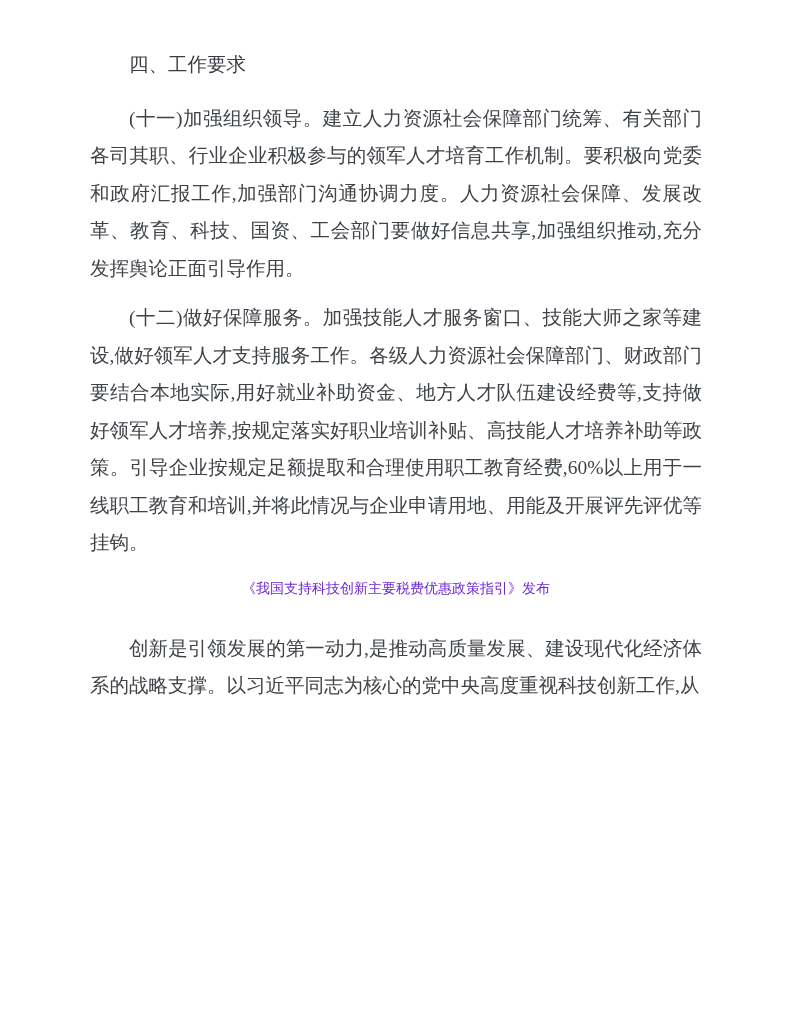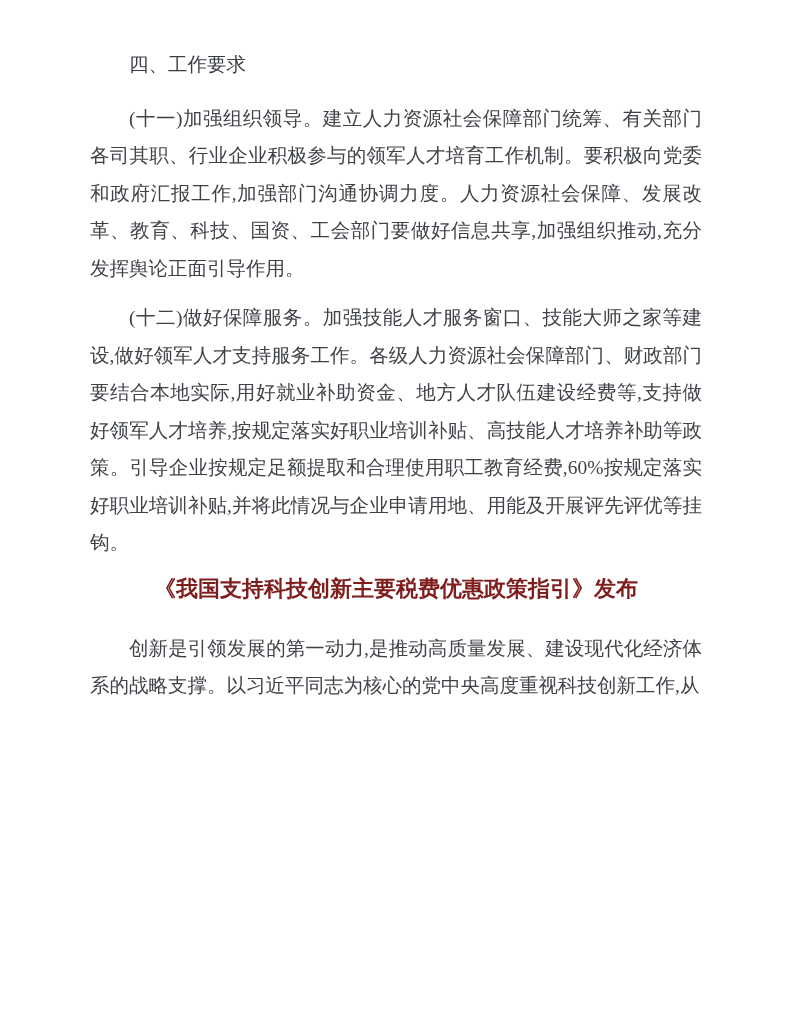--- a/index.html
+++ b/index.html
@@ -31,23 +31,23 @@
     font-weight: normal;
     font-size: 19.5px;
     line-height: 37.5px;
     color: #3a3e44;
   }
   .para {
     margin: 0 0 12px 0;
     text-indent: 2em;
   }
   .article-heading {
-    font-size: 22px;
-    font-weight: bold;
-    color: #7f1d1d;
+    font-size: 14px;
+    font-weight: normal;
+    color: #6d28d9;
     text-align: center;
     text-indent: 0;
     line-height: 30px;
     margin: 8px 0 26px 0;
   }
   .intro {
     margin-bottom: 0;
     margin-top: 19px;
   }
   .page-number {
@@ -64,21 +64,21 @@
 </style>
 </head>
 <body>
 
 <div class="page">
   <div class="content">
     <h2 class="section-heading">四、工作要求</h2>
 
     <p class="para">(十一)加强组织领导。建立人力资源社会保障部门统筹、有关部门各司其职、行业企业积极参与的领军人才培育工作机制。要积极向党委和政府汇报工作,加强部门沟通协调力度。人力资源社会保障、发展改革、教育、科技、国资、工会部门要做好信息共享,加强组织推动,充分发挥舆论正面引导作用。</p>
 
-    <p class="para">(十二)做好保障服务。加强技能人才服务窗口、技能大师之家等建设,做好领军人才支持服务工作。各级人力资源社会保障部门、财政部门要结合本地实际,用好就业补助资金、地方人才队伍建设经费等,支持做好领军人才培养,按规定落实好职业培训补贴、高技能人才培养补助等政策。引导企业按规定足额提取和合理使用职工教育经费,60%按规定落实好职业培训补贴,并将此情况与企业申请用地、用能及开展评先评优等挂钩。</p>
+    <p class="para">(十二)做好保障服务。加强技能人才服务窗口、技能大师之家等建设,做好领军人才支持服务工作。各级人力资源社会保障部门、财政部门要结合本地实际,用好就业补助资金、地方人才队伍建设经费等,支持做好领军人才培养,按规定落实好职业培训补贴、高技能人才培养补助等政策。引导企业按规定足额提取和合理使用职工教育经费,60%以上用于一线职工教育和培训,并将此情况与企业申请用地、用能及开展评先评优等挂钩。</p>
 
 
     <h1 class="article-heading">《我国支持科技创新主要税费优惠政策指引》发布</h1>
 
     <p class="para intro">创新是引领发展的第一动力,是推动高质量发展、建设现代化经济体系的战略支撑。以习近平同志为核心的党中央高度重视科技创新工作,从</p>
   </div>
 
   <div class="page-number">7</div>
 </div>
 

